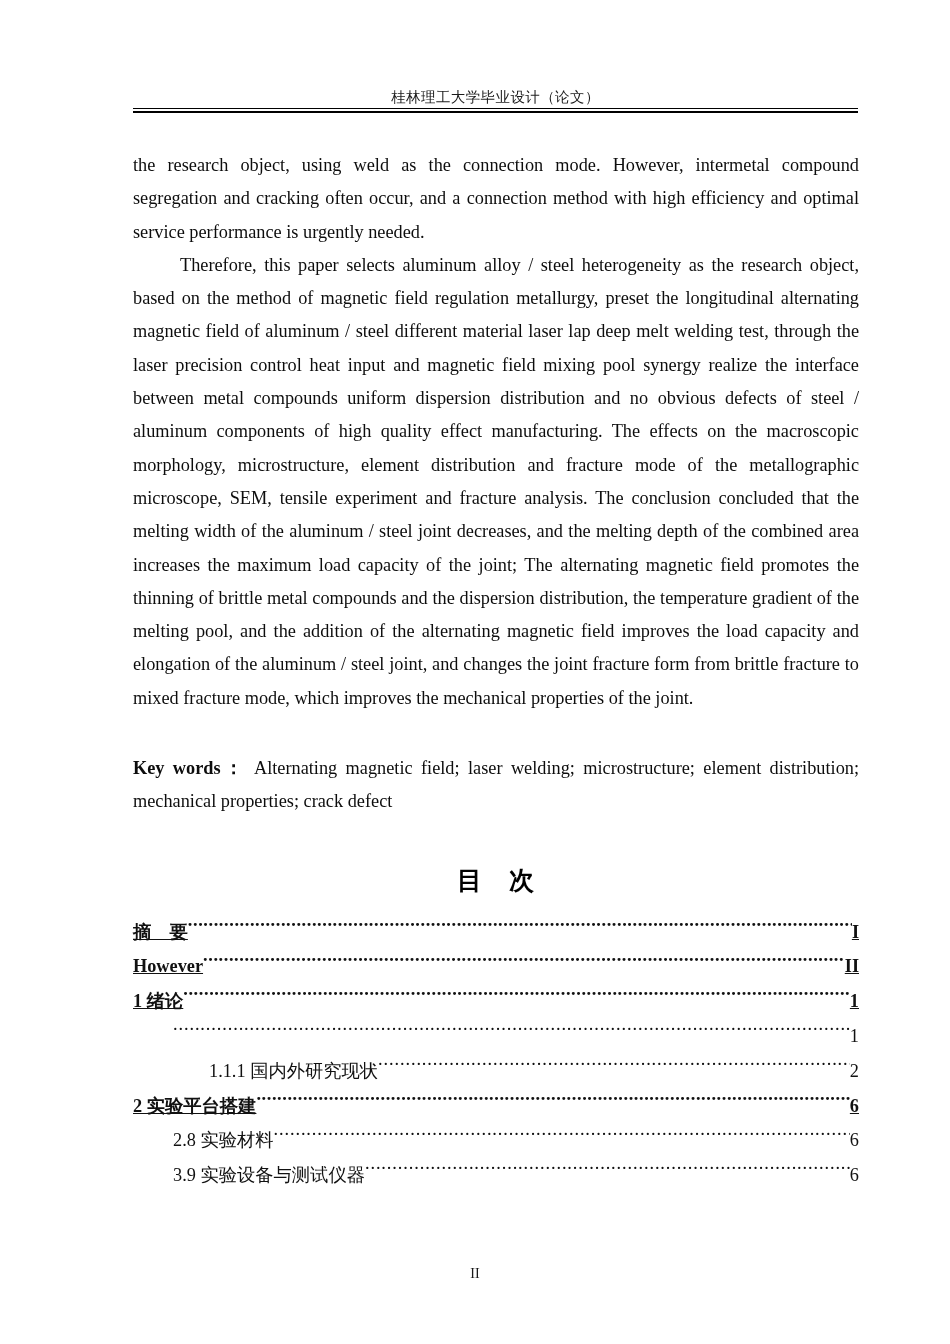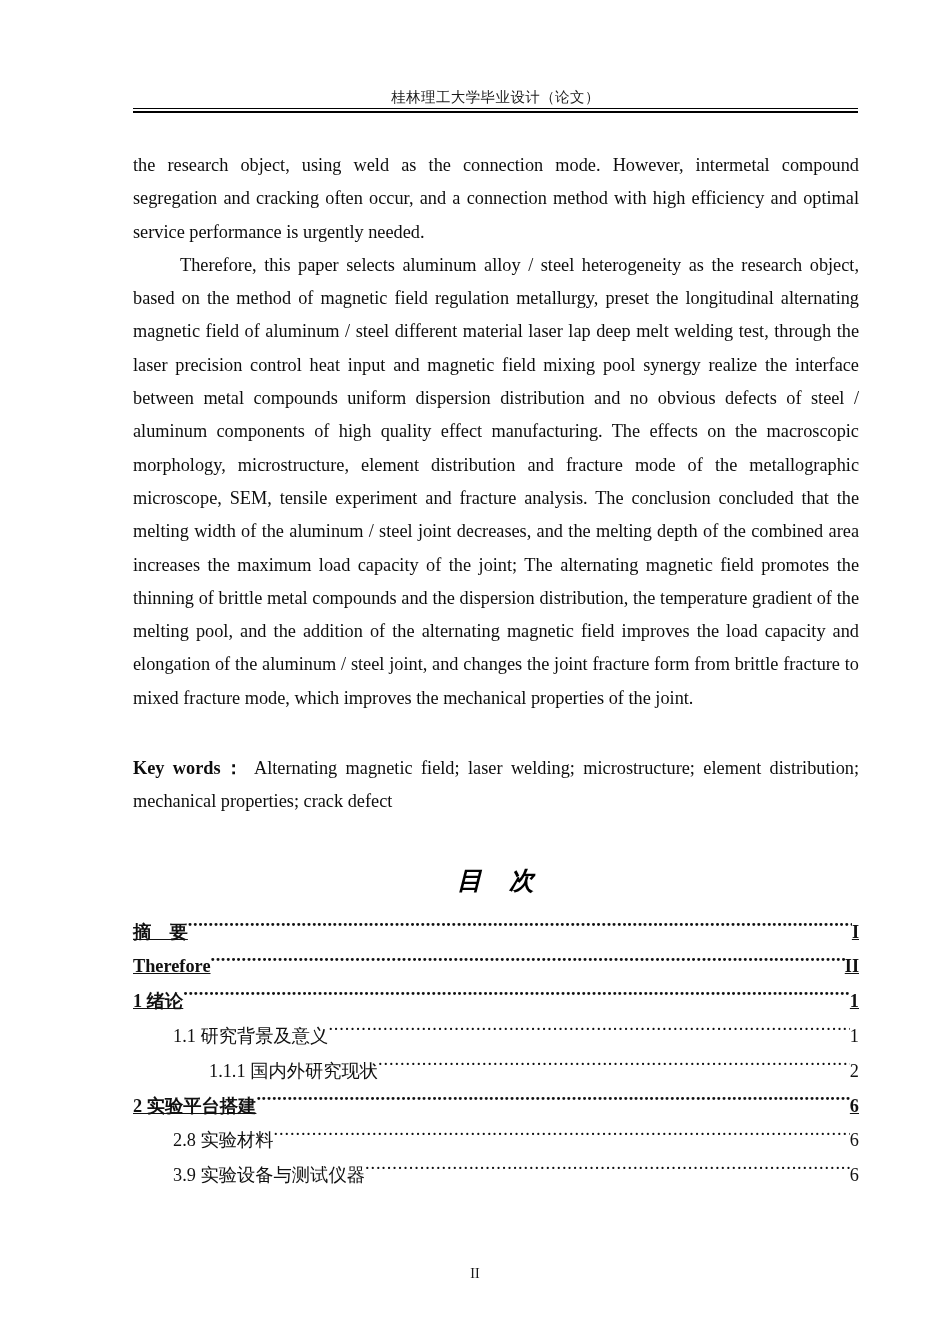--- a/index.html
+++ b/index.html
@@ -84,21 +84,20 @@
 
   
   .toc-heading {
     margin-top: 42px;
     text-align: center;
     font-size: 25px;
     font-weight: bold;
     letter-spacing: 1px;
     line-height: 40px;
     color: #000;
-    font-style: italic;
   }
 
   
   .toc-list {
     margin-top: 14px;
   }
   .toc-row {
     display: flex;
     align-items: baseline;
     font-size: 18.3px;
@@ -181,31 +180,30 @@
 
     <div class="toc-heading">目　次</div>
 
     <div class="toc-list">
         <div class="toc-row lvl1">
           <span class="toc-text">摘　要</span>
           <span class="toc-leader"></span>
           <span class="toc-page">I</span>
         </div>
         <div class="toc-row lvl1">
-          <span class="toc-text">Therefore</span>
+          <span class="toc-text">However</span>
           <span class="toc-leader"></span>
           <span class="toc-page">II</span>
         </div>
         <div class="toc-row lvl1">
           <span class="toc-text">1 绪论</span>
           <span class="toc-leader"></span>
           <span class="toc-page">1</span>
         </div>
         <div class="toc-row lvl2">
-          <span class="toc-text">1.1 研究背景及意义</span>
           <span class="toc-leader"></span>
           <span class="toc-page">1</span>
         </div>
         <div class="toc-row lvl3">
           <span class="toc-text">1.1.1 国内外研究现状</span>
           <span class="toc-leader"></span>
           <span class="toc-page">2</span>
         </div>
         <div class="toc-row lvl1">
           <span class="toc-text">2 实验平台搭建</span>

